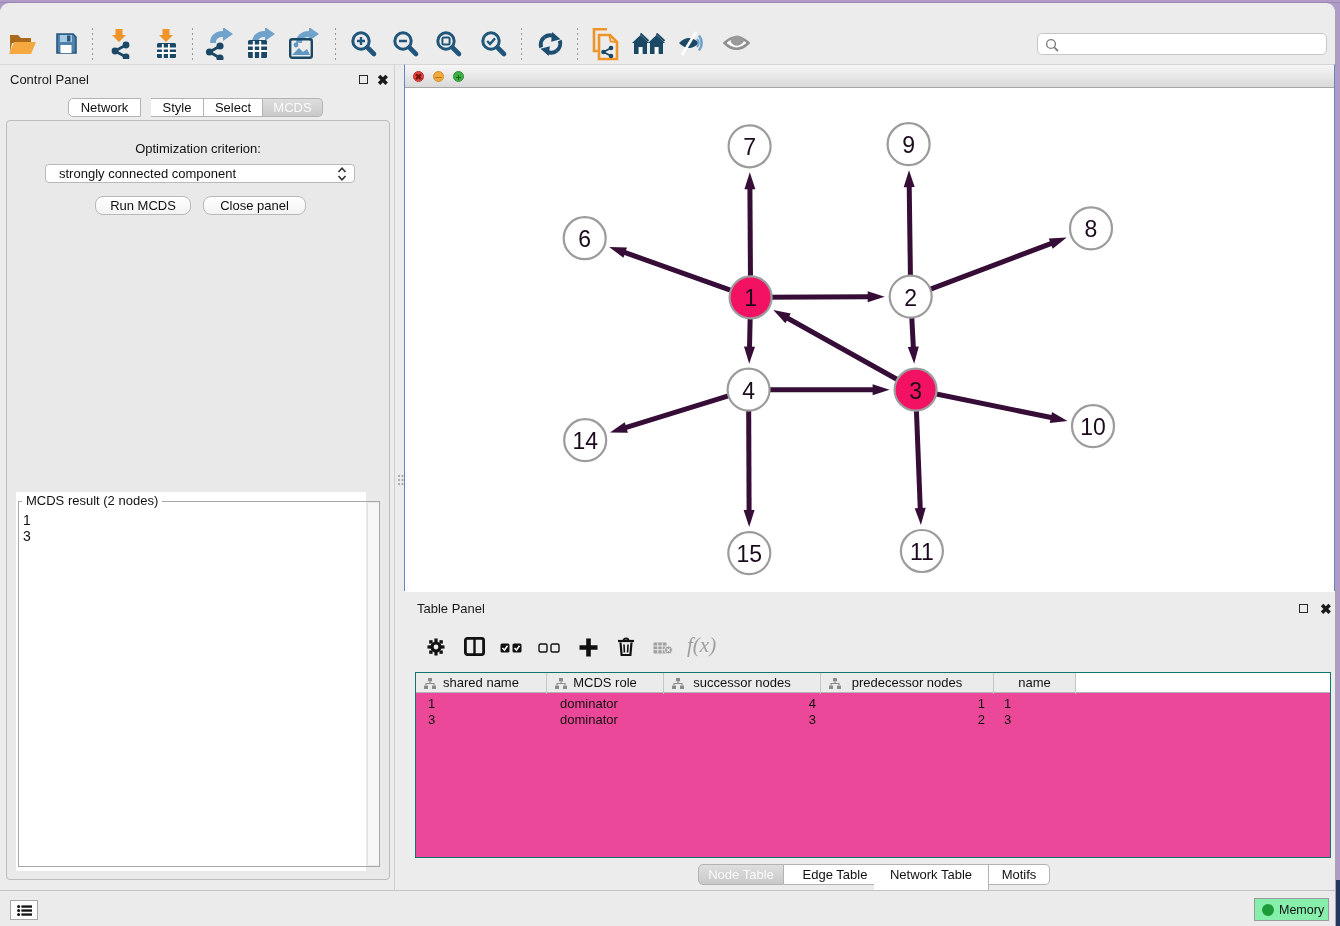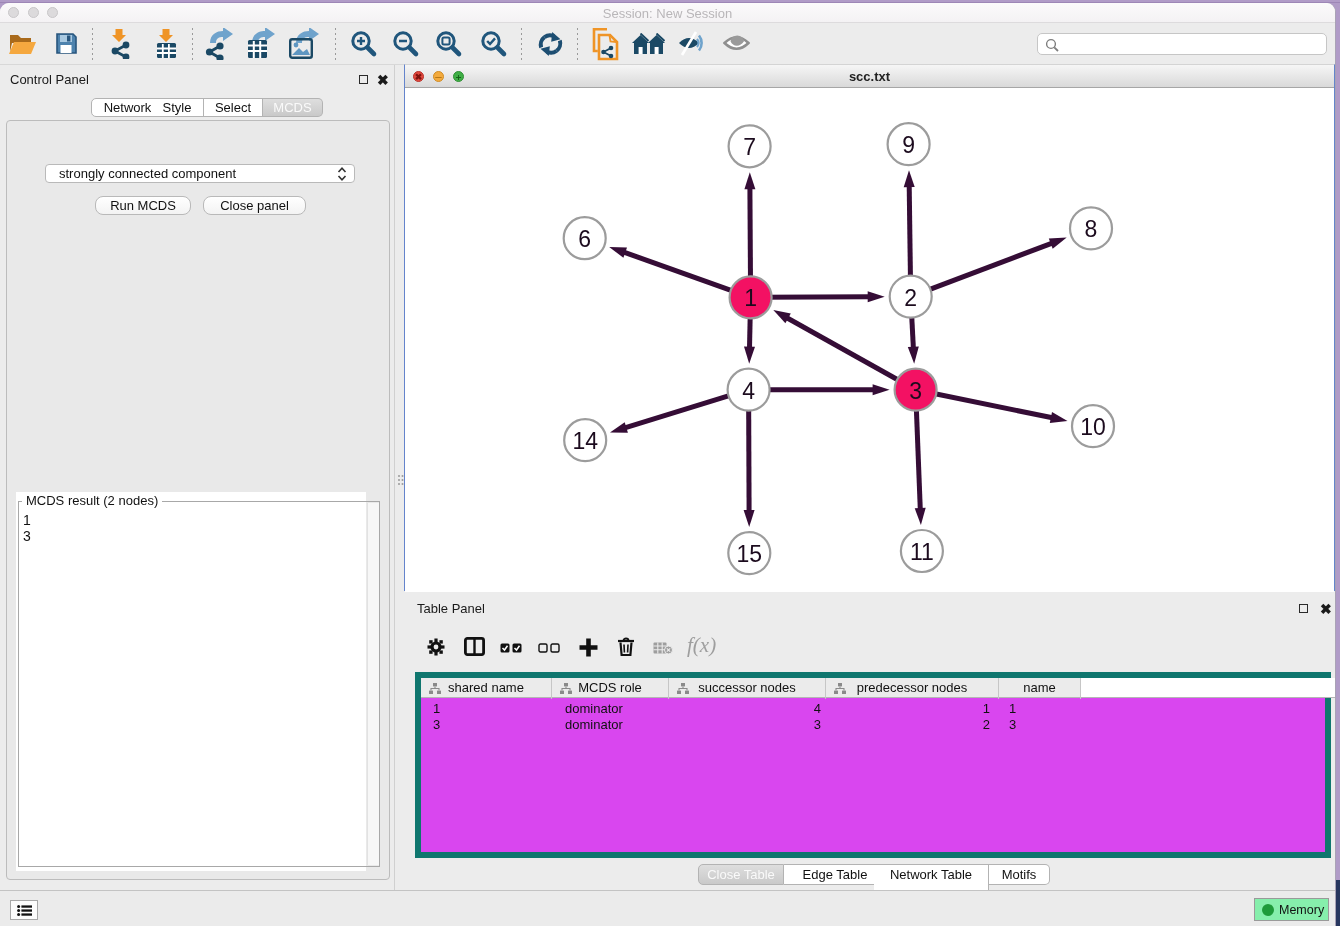--- a/index.html
+++ b/index.html
@@ -45,26 +45,20 @@
   .hdrlbl { position:absolute; top:2px; width:100%; text-align:center; font-size:13px; color:#111; }
   .rowtxt { position:absolute; font-size:13px; color:#111; }
   svg.icon { position:absolute; }
 </style>
 </head>
 <body>
 <div style="position:absolute;left:0;top:2px;width:1340px;height:1px;background:#9d86b6;"></div>
 <div style="position:absolute;right:0;top:880px;width:5px;height:46px;background:#27365e;"></div>
 <div style="position:absolute;left:0;top:919px;width:9px;height:7px;background:#3f5ea8;border-radius:0 6px 0 0;"></div>
 <div class="app">
-<div class="titlebar">
-  <div class="tl-circle" style="left:8px;"></div>
-  <div class="tl-circle" style="left:28px;"></div>
-  <div class="tl-circle" style="left:47px;"></div>
-  <div class="wintitle">Session: New Session</div>
-</div>
 <div class="toolbar">
   <svg class="icon" style="left:7px;top:9px;" width="30" height="25" viewBox="0 0 30 25">
     <path d="M3,3 L11,3 L14,6 L24,6 L24,11 L5,11 L3,20 Z" fill="#a96a1b"></path>
     <path d="M7,10 L29,10 L24,22 L2,22 Z" fill="#f5a83f"></path>
   </svg>
   <svg class="icon" style="left:55px;top:9px;" width="23" height="23" viewBox="0 0 23 23">
     <path d="M2,2 L18,2 L21,5 L21,21 L2,21 Z" fill="#4d82ad" stroke="#28567e" stroke-width="1.6"></path>
     <rect x="5" y="3" width="12" height="7" fill="#a9c9e1"></rect>
     <rect x="12" y="3.5" width="3.4" height="6" fill="#28567e"></rect>
     <rect x="5.5" y="13" width="11" height="8" fill="#ffffff"></rect>
@@ -172,25 +166,26 @@
     <svg class="icon" style="left:7px;top:4px;" width="15" height="15" viewBox="0 0 15 15">
       <circle cx="6" cy="6" r="4.4" fill="none" stroke="#7e7e7e" stroke-width="1.4"></circle>
       <line x1="9.3" y1="9.3" x2="13" y2="13" stroke="#7e7e7e" stroke-width="1.8"></line>
     </svg>
   </div>
 </div>
 <div class="cpanel">
   <div class="phead" style="position:absolute;left:10px;top:7px;">Control Panel</div>
   <div class="sqbtn" style="left:359px;top:10px;"></div>
   <div class="xbtn" style="left:377px;top:8px;">✖</div>
-  <div class="tab" style="left:91px;top:33px;width:73px;border-left:1px solid #b3b3b3;border-radius:5px 0 0 5px;">Network</div>
+  <div class="tab" style="left:68px;top:33px;width:73px;border-left:1px solid #b3b3b3;border-radius:5px 0 0 5px;">Network</div>
   <div class="tab" style="left:151px;top:33px;width:53px;">Style</div>
   <div class="tab" style="left:204px;top:33px;width:59px;">Select</div>
   <div class="tab" style="left:263px;top:33px;width:60px;border-radius:0 5px 5px 0;background:linear-gradient(#dedede,#c9c9c9);color:#fafafa;">MCDS</div>
   <div class="tabc">
+    <div style="position:absolute;left:0;top:20px;width:100%;text-align:center;font-size:13px;color:#111;">Optimization criterion:</div>
     <div style="position:absolute;left:38px;top:43px;width:310px;height:19px;background:#fff;border:1px solid #b9b9b9;border-radius:4px;">
       <div style="position:absolute;left:13px;top:1px;font-size:13px;color:#111;line-height:16px;">strongly connected component</div>
       <svg style="position:absolute;right:7px;top:2px;" width="10" height="14" viewBox="0 0 10 14">
         <path d="M1.5,5 L5,1.2 L8.5,5" fill="none" stroke="#333" stroke-width="1.6"></path>
         <path d="M1.5,9 L5,12.8 L8.5,9" fill="none" stroke="#333" stroke-width="1.6"></path>
       </svg>
     </div>
     <div class="btn" style="left:88px;top:75px;width:96px;height:19px;line-height:17px;">Run MCDS</div>
     <div class="btn" style="left:196px;top:75px;width:103px;height:19px;line-height:17px;">Close panel</div>
   </div>
@@ -211,21 +206,20 @@
           <circle cx="2" cy="10" r="1"></circle>
           <circle cx="5.5" cy="10" r="1"></circle>
         </g>
       </svg>
 </div>
 <div class="netwin">
   <div class="nettb">
     <div class="tlight" style="left:8px;background:#e2493f;border:1px solid #b83029;color:#7e120d;">✖</div>
     <div class="tlight" style="left:28px;background:#f3aa3d;border:1px solid #d18c24;color:#985f00;">─</div>
     <div class="tlight" style="left:48px;background:#3fae45;border:1px solid #2f8f35;color:#156218;">＋</div>
-    <div style="position:absolute;top:4px;width:100%;text-align:center;font-size:13px;font-weight:bold;color:#222;">scc.txt</div>
   </div>
   <div style="position:absolute;left:0;top:23px;width:929px;height:504px;background:#fff;">
 <svg class="graph" width="929" height="502" viewBox="0 0 929 502">
           <line x1="345.6" y1="209.4" x2="344.9" y2="99.8" stroke="#350d36" stroke-width="5"></line>
           <polygon points="344.8,84.3 350.4,101.3 339.4,101.3" fill="#350d36"></polygon>
           <line x1="345.6" y1="209.4" x2="218.8" y2="164.1" stroke="#350d36" stroke-width="5"></line>
           <polygon points="204.2,158.9 222.0,159.5 218.4,169.8" fill="#350d36"></polygon>
           <line x1="345.6" y1="209.4" x2="464.2" y2="208.8" stroke="#350d36" stroke-width="5"></line>
           <polygon points="479.7,208.7 462.7,214.3 462.7,203.3" fill="#350d36"></polygon>
           <line x1="345.6" y1="209.4" x2="344.5" y2="260.2" stroke="#350d36" stroke-width="5"></line>
@@ -330,21 +324,21 @@
   </svg>
   <svg class="icon" style="left:249px;top:50px;" width="20" height="12" viewBox="0 0 20 12">
     <rect x="0.5" y="0.5" width="13" height="11" rx="1" fill="#9e9e9e"></rect>
     <g stroke="#ececec" stroke-width="1.1">
           <path d="M0.5,4 H13.5 M0.5,7.7 H13.5 M4.8,0.5 V11.5 M9.2,0.5 V11.5"></path>
         </g>
     <circle cx="15.5" cy="8" r="4" fill="#9e9e9e" stroke="#ececec" stroke-width="1"></circle>
     <path d="M13.8,6.3 L17.2,9.7 M17.2,6.3 L13.8,9.7" stroke="#ececec" stroke-width="1.2"></path>
   </svg>
   <div style="position:absolute;left:283px;top:41px;font-family:'Liberation Serif',serif;font-style:italic;font-size:21px;color:#9e9e9e;">f(x)</div>
-  <div style="position:absolute;left:11px;top:80px;width:916px;height:186px;background:#d946ef;border:6px solid #0f766e;">
+  <div style="position:absolute;left:11px;top:80px;width:916px;height:186px;background:#ec4899;border:1px solid #0f766e;">
     <div style="position:absolute;left:0;top:0;width:660px;height:20px;background:#ebebeb;border-bottom:1px solid #b5b5b5;"></div>
     <div style="position:absolute;left:660px;top:0;width:254px;height:20px;background:#fff;border-bottom:1px solid #b5b5b5;"></div>
     <div class="hdrcell" style="left:0;width:131px;">
           <div class="hdrlbl">shared name</div>
         </div>
     <div class="hdrcell" style="left:131px;width:117px;">
           <div class="hdrlbl">MCDS role</div>
         </div>
     <div class="hdrcell" style="left:248px;width:157px;">
           <div class="hdrlbl">successor nodes</div>
@@ -391,21 +385,21 @@
     <div class="rowtxt" style="left:144px;top:23px;">dominator</div>
     <div class="rowtxt" style="left:248px;top:23px;width:152px;text-align:right;">4</div>
     <div class="rowtxt" style="left:405px;top:23px;width:164px;text-align:right;">1</div>
     <div class="rowtxt" style="left:588px;top:23px;">1</div>
     <div class="rowtxt" style="left:12px;top:39px;">3</div>
     <div class="rowtxt" style="left:144px;top:39px;">dominator</div>
     <div class="rowtxt" style="left:248px;top:39px;width:152px;text-align:right;">3</div>
     <div class="rowtxt" style="left:405px;top:39px;width:164px;text-align:right;">2</div>
     <div class="rowtxt" style="left:588px;top:39px;">3</div>
   </div>
-  <div class="tab" style="left:294px;top:272px;width:86px;height:21px;line-height:20px;border-left:1px solid #b3b3b3;border-radius:5px 0 0 5px;background:linear-gradient(#dedede,#c9c9c9);color:#fafafa;">Close Table</div>
+  <div class="tab" style="left:294px;top:272px;width:86px;height:21px;line-height:20px;border-left:1px solid #b3b3b3;border-radius:5px 0 0 5px;background:linear-gradient(#dedede,#c9c9c9);color:#fafafa;">Node Table</div>
   <div class="tab" style="left:380px;top:272px;width:103px;height:21px;line-height:20px;">Edge Table</div>
   <div class="tab" style="left:470px;top:272px;width:115px;height:38px;line-height:20px;">Network Table</div>
   <div class="tab" style="left:585px;top:272px;width:61px;height:21px;line-height:20px;border-radius:0 5px 5px 0;">Motifs</div>
 </div>
 <div class="statusbar">
   <div style="position:absolute;left:10px;top:9px;width:28px;height:20px;background:#fcfcfc;border:1px solid #a8a8a8;">
     <svg class="icon" style="left:6px;top:4px;" width="15" height="11" viewBox="0 0 15 11">
           <g fill="#111">
       <circle cx="1.6" cy="1.5" r="1.5"></circle>
             <rect x="4.4" y="0.4" width="10.6" height="2.3"></rect>

